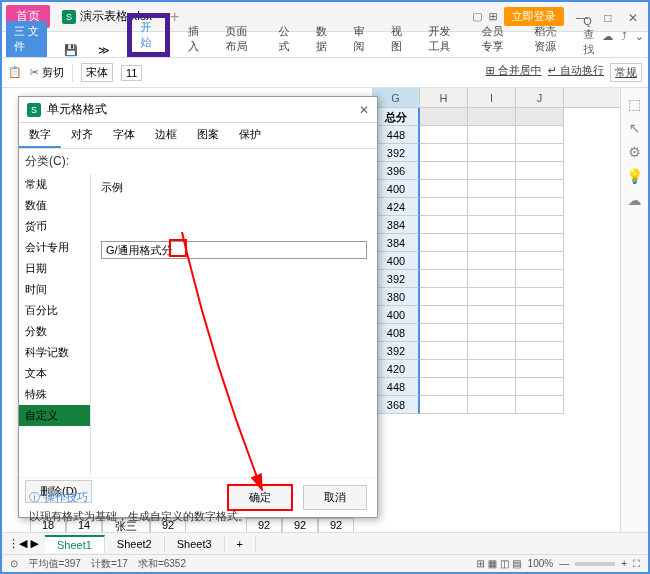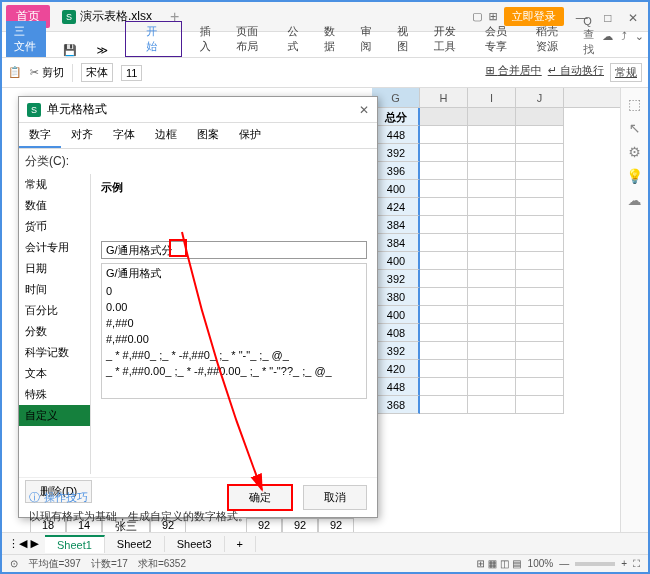--- a/index.html
+++ b/index.html
@@ -8,21 +8,21 @@
     .home-btn { background: #ec4899; color: #fff; padding: 3px 10px; font-size: 12px; border-radius: 2px; cursor: pointer; }
     .file-tab { display: flex; align-items: center; gap: 4px; padding: 3px 8px; font-size: 12px; }
     .file-icon { width: 14px; height: 14px; background: #0a8c5a; border-radius: 2px; display: flex; align-items: center; justify-content: center; color: #fff; font-size: 9px; }
     .tab-plus { padding: 0 6px; color: #999; }
     .titlebar-right { margin-left: auto; display: flex; align-items: center; gap: 6px; }
     .login-btn { background: #ff9800; color: #fff; padding: 2px 8px; font-size: 11px; border-radius: 2px; }
     .win-controls span { padding: 0 6px; color: #666; font-size: 12px; cursor: pointer; }
     .menubar { height: 26px; display: flex; align-items: flex-end; padding: 0 4px; gap: 14px; font-size: 11px; border-bottom: 1px solid #ddd; }
     .file-menu { background: #4a90e2; color: #fff; padding: 3px 8px; }
     .menu-item { padding: 3px 4px; color: #444; cursor: pointer; }
-    .menu-active { border: 1px solid #4c1d95; color: #4a90e2; padding: 2px 20px; }
+    .menu-active { border: 5px solid #4c1d95; color: #4a90e2; padding: 2px 9px; }
     .menubar-right { margin-left: auto; display: flex; gap: 8px; align-items: center; color: #666; font-size: 11px; }
     .toolbar { height: 30px; display: flex; align-items: center; padding: 0 6px; gap: 8px; font-size: 11px; border-bottom: 1px solid #ddd; }
     .tool-sep { width: 1px; height: 18px; background: #ddd; }
     .toolbar-right { margin-left: auto; display: flex; gap: 6px; font-size: 11px; color: #444; text-decoration: underline; }
     .dropdown { border: 1px solid #ccc; padding: 1px 4px; background: #fff; font-size: 11px; }
     .spreadsheet-area { position: absolute; left: 0; top: 86px; right: 0; bottom: 40px; }
     .col-headers { display: flex; height: 20px; background: #f0f0f0; border-bottom: 1px solid #ccc; margin-left: 370px; }
     .col-h { width: 48px; text-align: center; font-size: 11px; line-height: 20px; border-right: 1px solid #ccc; color: #555; }
     .grid-body { margin-left: 370px; }
     .row { display: flex; height: 18px; }
@@ -41,21 +41,21 @@
     .dialog-close { margin-left: auto; cursor: pointer; color: #666; }
     .dialog-tabs { display: flex; height: 26px; border-bottom: 1px solid #ddd; font-size: 11px; }
     .dtab { padding: 4px 10px; cursor: pointer; }
     .dtab-active { border-bottom: 2px solid #4a90e2; }
     .dialog-body { display: flex; height: 300px; }
     .category-list { width: 72px; border-right: 1px solid #ddd; font-size: 11px; }
     .cat-label { padding: 4px 6px; font-size: 12px; color: #333; }
     .cat-item { padding: 3px 6px; cursor: pointer; }
     .cat-selected { background: #15803d; }
     .right-panel { flex: 1; padding: 6px 10px; font-size: 11px; }
-    .sample-label { margin-bottom: 4px; font-weight: bold; }
+    .sample-label { margin-bottom: 4px; }
     .sample-box { height: 30px; border: none; margin-bottom: 12px; }
     .type-input { width: 100%; border: 1px solid #999; padding: 2px 4px; font-size: 11px; margin-bottom: 4px; position: relative; }
     .red-box { position: absolute; border: 2px solid red; width: 18px; height: 18px; pointer-events: none; }
     .format-list { border: 1px solid #ccc; height: 136px; overflow-y: auto; font-size: 11px; }
     .format-item { padding: 2px 4px; }
     .delete-btn { margin: 6px; padding: 3px 14px; font-size: 11px; border: 1px solid #ccc; background: #f5f5f5; cursor: pointer; }
     .dialog-hint { font-size: 11px; color: #333; padding: 0 10px; }
     .dialog-footer { position: absolute; bottom: 0; left: 0; right: 0; height: 40px; display: flex; align-items: center; padding: 0 10px; gap: 10px; border-top: 1px solid #eee; }
     .tips-link { color: #4a90e2; font-size: 11px; display: flex; gap: 4px; align-items: center; }
     .dlg-btn { padding: 4px 20px; font-size: 11px; border: 1px solid #ccc; background: #f5f5f5; cursor: pointer; }
@@ -305,29 +305,20 @@
         <div class="cat-item">特殊</div>
         <div class="cat-item cat-selected">自定义</div>
       </div>
     <div class="right-panel">
       <div class="sample-label">示例</div>
       <div class="sample-box"></div>
       <div style="position:relative">
         <input class="type-input" value="G/通用格式分" style="">
         <div class="red-box" style="left:68px;top:-2px"></div>
       </div>
-      <div class="format-list" id="format-list">
-          <div class="format-item">G/通用格式</div>
-          <div class="format-item">0</div>
-          <div class="format-item">0.00</div>
-          <div class="format-item">#,##0</div>
-          <div class="format-item">#,##0.00</div>
-          <div class="format-item">_ * #,##0_ ;_ * -#,##0_ ;_ * "-"_ ;_ @_</div>
-          <div class="format-item">_ * #,##0.00_ ;_ * -#,##0.00_ ;_ * "-"??_ ;_ @_</div>
-        </div>
     </div>
   </div>
   <button class="delete-btn">删除(D)</button>
   <div class="dialog-hint">以现有格式为基础，生成自定义的数字格式。</div>
   <div class="dialog-footer">
     <span class="tips-link">ⓘ <span>操作技巧</span></span>
     <span style="flex:1"></span>
     <button class="dlg-btn dlg-ok">确定</button>
     <button class="dlg-btn">取消</button>
   </div>

